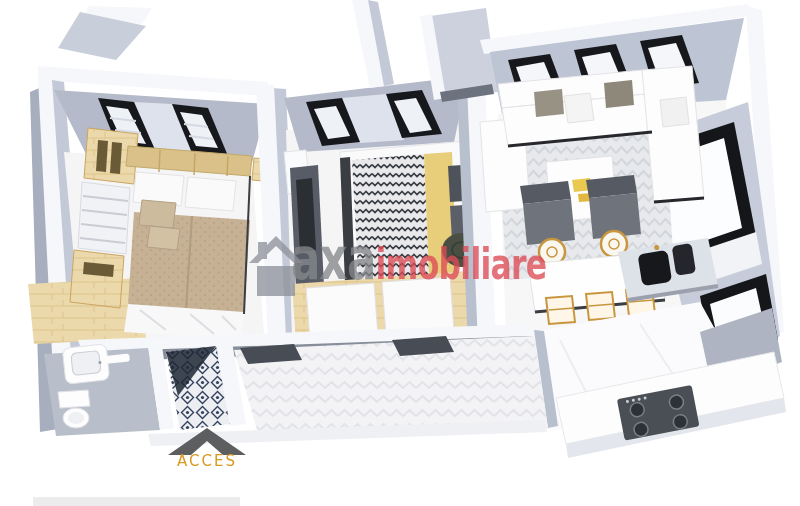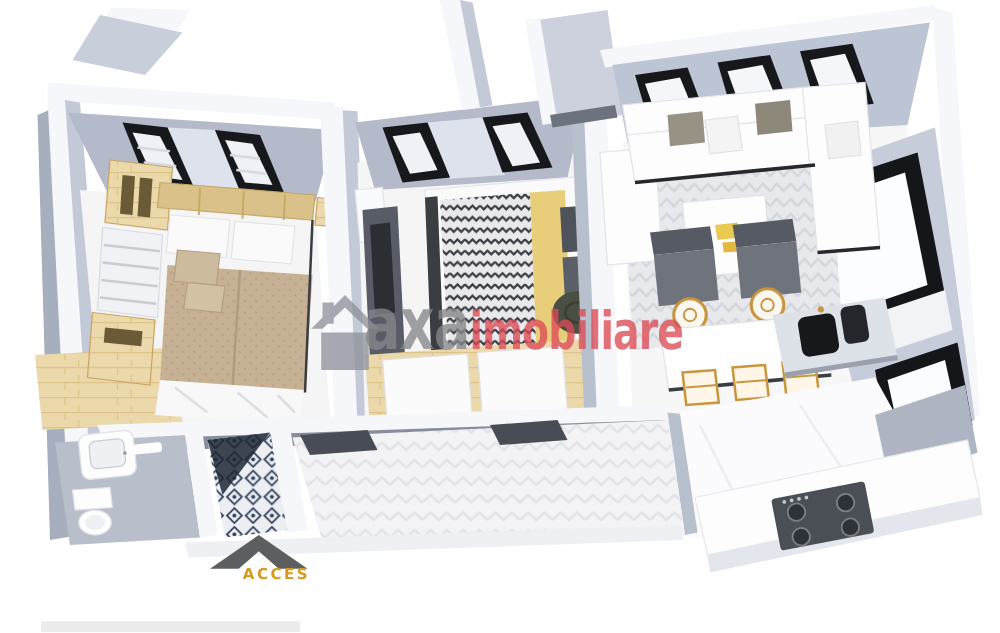--- a/index.html
+++ b/index.html
@@ -4,22 +4,22 @@
 <style>
   html,body{margin:0;padding:0;background:#fff;}
   #stage{position:relative;width:800px;height:506px;background:#fff;overflow:hidden;
          font-family:"DejaVu Sans","Liberation Sans",sans-serif;}
   #plan-svg{position:absolute;left:0;top:0;}
   .overlay{position:absolute;pointer-events:none;}
   #watermark-text{left:291px;top:230px;display:flex;align-items:baseline;opacity:.78;
                   transform:scaleX(.75);transform-origin:left;white-space:nowrap;}
   #wm-prefix{font-size:58px;font-weight:bold;letter-spacing:-1px;line-height:1;}
   #wm-suffix{font-size:42px;font-weight:bold;letter-spacing:-1px;line-height:1;}
-  #access-text{left:166px;top:452px;width:82px;text-align:right;
-               font-size:12px;font-weight:bold;letter-spacing:2px;}
+  #access-text{left:166px;top:452px;width:82px;text-align:center;
+               font-size:15px;font-weight:normal;letter-spacing:2px;}
 </style>
 </head>
 <body>
 
 <div id="stage">
 
 <svg id="plan-svg" width="800" height="506" viewBox="0 0 800 506">
   <defs>
     <pattern id="chev" width="26" height="14" patternUnits="userSpaceOnUse">
       <rect width="26" height="14" fill="#f3f3f5"></rect>

